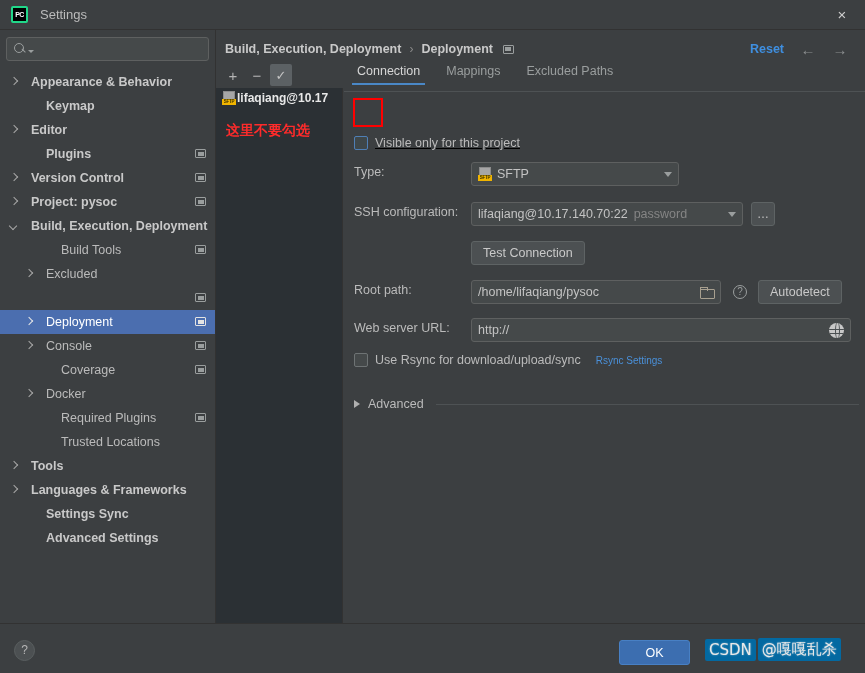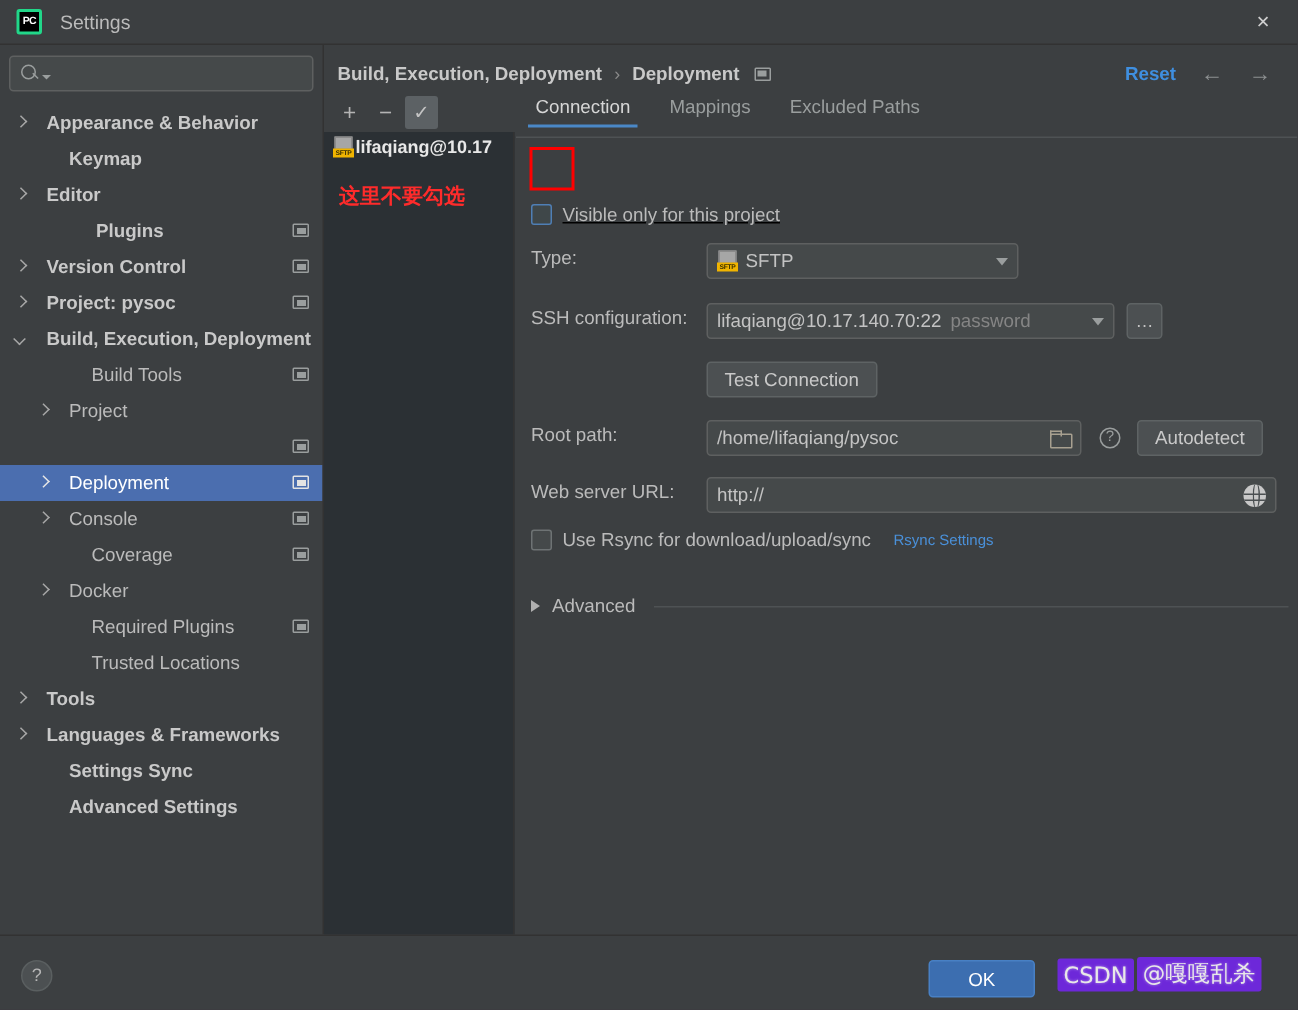--- a/index.html
+++ b/index.html
@@ -339,21 +339,21 @@
     border: 1px solid #4880c4; border-radius: 3px;
     color: #ffffff; font-size: 12.5px; cursor: pointer;
     display: flex; align-items: center; justify-content: center;
     font-family: inherit;
   }
   .watermark {
     position: absolute; left: 705px; top: 638px;
     display: flex; align-items: center; gap: 2px;
   }
   .wm-seg {
-    background: #6d28d9; color: #e8e8e8;
+    background: #0369a1; color: #e8e8e8;
     font-size: 15px; padding: 2px 4px; border-radius: 2px;
     font-family: "DejaVu Sans", sans-serif;
     text-shadow: 0 0 2px rgba(255,255,255,0.5);
   }
 </style>
 </head>
 <body>
 
 <div class="window">
 
@@ -378,21 +378,21 @@
           <span class="tree-label">Appearance &amp; Behavior</span>
         </div>
         <div class="tree-item bold" style="padding-left: 23px;">
           <span class="arrow"></span>
           <span class="tree-label">Keymap</span>
         </div>
         <div class="tree-item bold" style="padding-left: 8px;">
           <span class="arrow right"></span>
           <span class="tree-label">Editor</span>
         </div>
-        <div class="tree-item bold" style="padding-left: 41px;">
+        <div class="tree-item bold" style="padding-left: 23px;">
           <span class="arrow"></span>
           <span class="tree-label">Plugins</span>
           <span class="badge-icon"></span>
         </div>
         <div class="tree-item bold" style="padding-left: 8px;">
           <span class="arrow right"></span>
           <span class="tree-label">Version Control</span>
           <span class="badge-icon"></span>
         </div>
         <div class="tree-item bold" style="padding-left: 8px;">
@@ -404,21 +404,21 @@
           <span class="arrow down"></span>
           <span class="tree-label">Build, Execution, Deployment</span>
         </div>
         <div class="tree-item" style="padding-left: 38px;">
           <span class="arrow"></span>
           <span class="tree-label">Build Tools</span>
           <span class="badge-icon"></span>
         </div>
         <div class="tree-item" style="padding-left: 23px;">
           <span class="arrow right"></span>
-          <span class="tree-label">Project</span>
+          <span class="tree-label">Excluded</span>
         </div>
         <div class="tree-item" style="padding-left: 38px; flex-direction: column;">
           <span class="arrow"></span>
           <span class="tree-label">Python Debugger</span>
           <span class="badge-icon"></span>
         </div>
         <div class="tree-item selected" style="padding-left: 23px;">
           <span class="arrow right"></span>
           <span class="tree-label">Deployment</span>
           <span class="badge-icon"></span>

